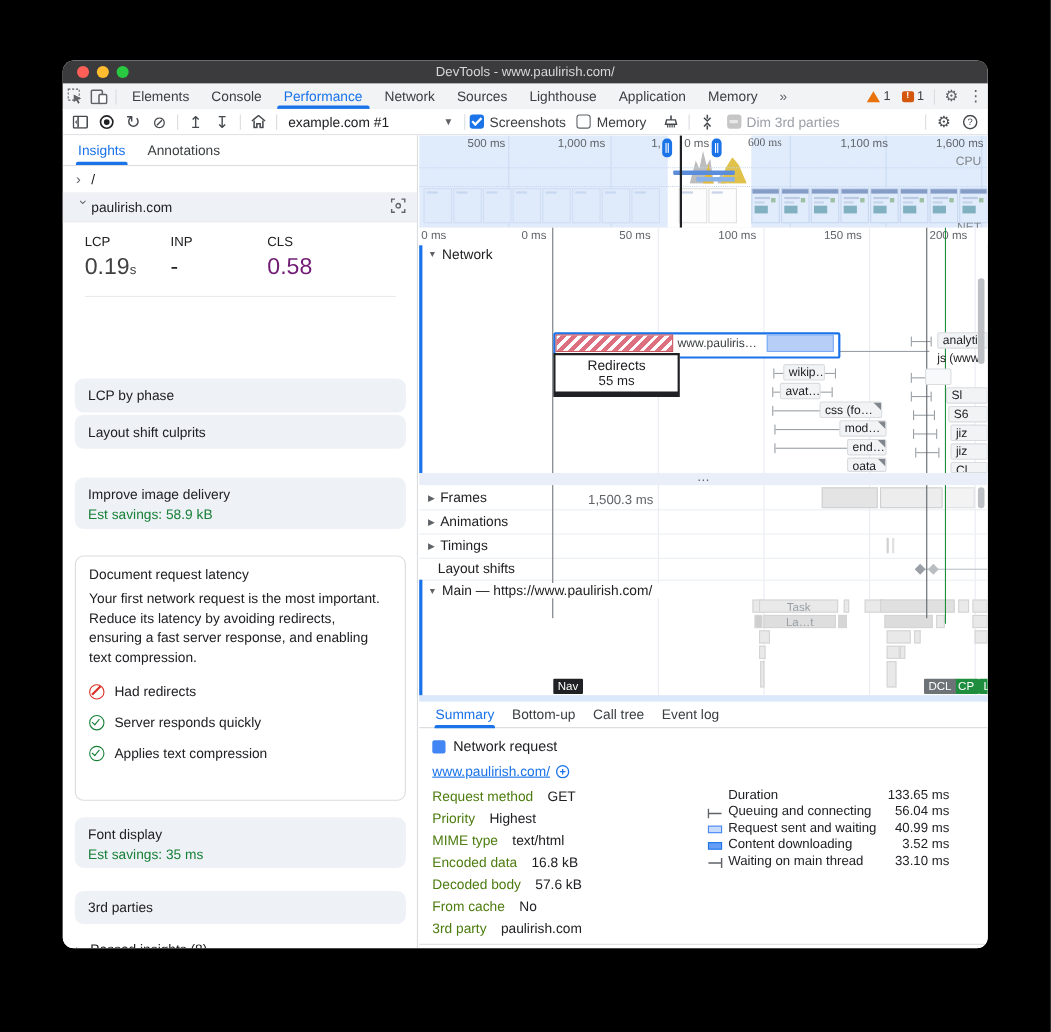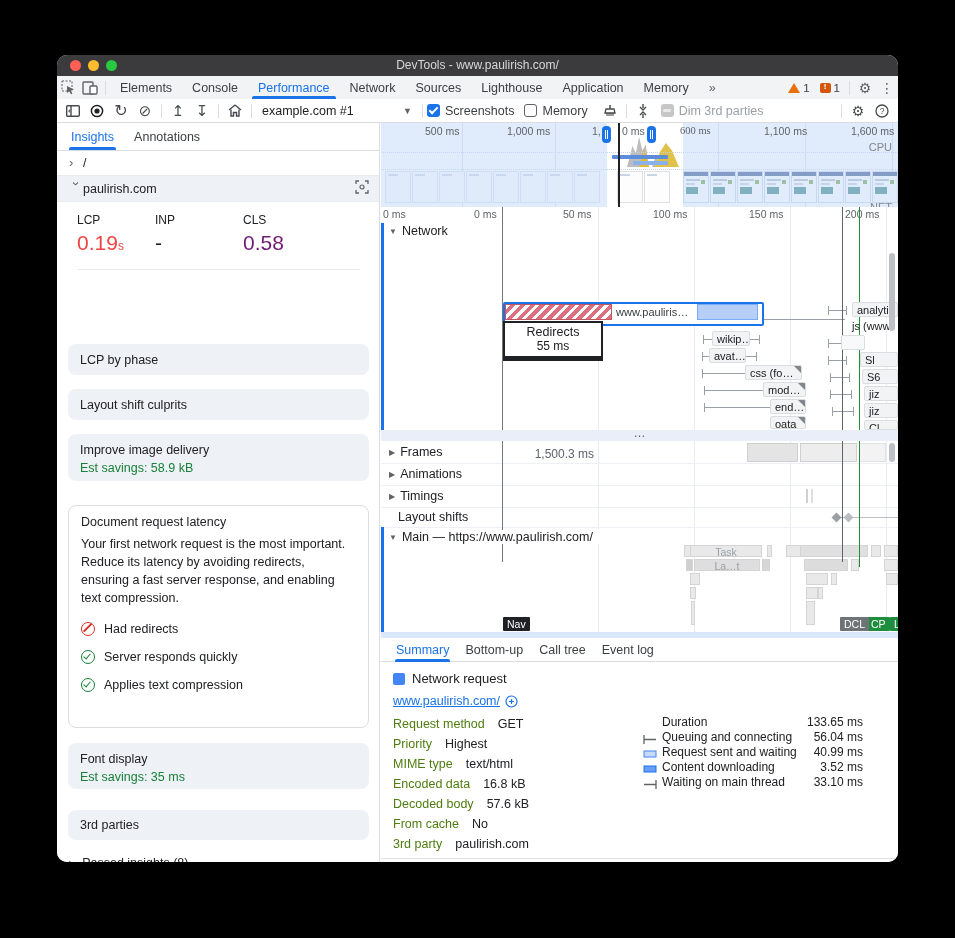--- a/index.html
+++ b/index.html
@@ -243,36 +243,36 @@
       <span style="position:absolute;right:10px;">
         <svg width="14" height="14" viewBox="0 0 14 14">
               <path d="M1 4 V1 H4 M10 1 H13 V4 M13 10 V13 H10 M4 13 H1 V10" fill="none" stroke="#5f6368" stroke-width="1.3"></path>
               <circle cx="7" cy="7" r="2" fill="none" stroke="#5f6368" stroke-width="1.2"></circle>
             </svg>
       </span>
     </div>
 
     <div class="abs" style="left:20px;top:90px;">
       <div class="metric-lbl">LCP</div>
-      <div class="metric-val" style="color:#ef4444;"><span>0.19</span><span style="font-size:12px;">s</span></div>
+      <div class="metric-val" style="color:#404040;"><span>0.19</span><span style="font-size:12px;">s</span></div>
     </div>
     <div class="abs" style="left:98px;top:90px;">
       <div class="metric-lbl">INP</div>
       <div class="metric-val" style="color:#202124;">-</div>
     </div>
     <div class="abs" style="left:186px;top:90px;">
       <div class="metric-lbl">CLS</div>
       <div class="metric-val" style="color:#701a75;">0.58</div>
     </div>
     <div class="abs" style="left:20px;top:146px;width:283px;border-top:1px solid #e8eaed;"></div>
 
     <div class="card" style="top:221px;height:31px;display:flex;align-items:center;">
       <span class="t">LCP by phase</span>
     </div>
-    <div class="card" style="top:266px;height:31px;display:flex;align-items:center;">
+    <div class="card" style="top:254px;height:31px;display:flex;align-items:center;">
       <span class="t">Layout shift culprits</span>
     </div>
     <div class="card" style="top:311px;height:47px;">
       <div class="t">Improve image delivery</div>
       <div class="sav">Est savings: 58.9 kB</div>
     </div>
     <div class="card active" style="top:382px;height:223px;">
       <div class="t">Document request latency</div>
       <div class="desc">Your first network request is the most important. Reduce its latency by avoiding redirects, ensuring a fast server response, and enabling text compression.</div>
       <div class="chk-row">
@@ -445,21 +445,21 @@
       <span class="exp">▼</span>
       <span>Network</span>
     </div>
 
     <div class="abs" style="left:122px;top:179px;width:257px;height:20px;border:2px solid #1a73e8;border-radius:2px;background:#fff;z-index:4;">
       <div class="hatch" style="left:0;top:0;width:107px;height:16px;"></div>
       <div class="abs" style="left:111px;top:1.5px;font-size:11px;color:#3c4043;white-space:nowrap;">www.pauliris…</div>
       <div class="abs" style="left:192px;top:0;width:61px;height:16px;background:#b7cff7;border:1px solid #7baaf7;box-sizing:border-box;"></div>
     </div>
 
-    <div class="abs" style="left:122px;top:198px;width:100px;height:40px;background:#fff;border:2px solid #202124;border-bottom:5px solid #202124;box-sizing:border-box;z-index:5;text-align:center;">
+    <div class="abs" style="left:122px;top:198px;width:115px;height:40px;background:#fff;border:2px solid #202124;border-bottom:5px solid #202124;box-sizing:border-box;z-index:5;text-align:center;">
       <div style="font-size:12.5px;margin-top:2px;">Redirects</div>
       <div style="font-size:12px;">55 ms</div>
     </div>
 
     <div class="whisk" style="left:322px;top:196px;width:142px;height:1px;border:none;"></div>
     <div class="whisk" style="left:322px;top:212px;width:55px;"></div>
     <div class="pill" style="left:331px;top:208px;width:38px;"><span>wikip…</span></div>
     <div class="whisk" style="left:321px;top:229px;width:53px;"></div>
     <div class="pill" style="left:328px;top:225px;width:37px;"><span>avat…</span></div>
     <div class="whisk" style="left:321px;top:246px;width:58px;"></div>

